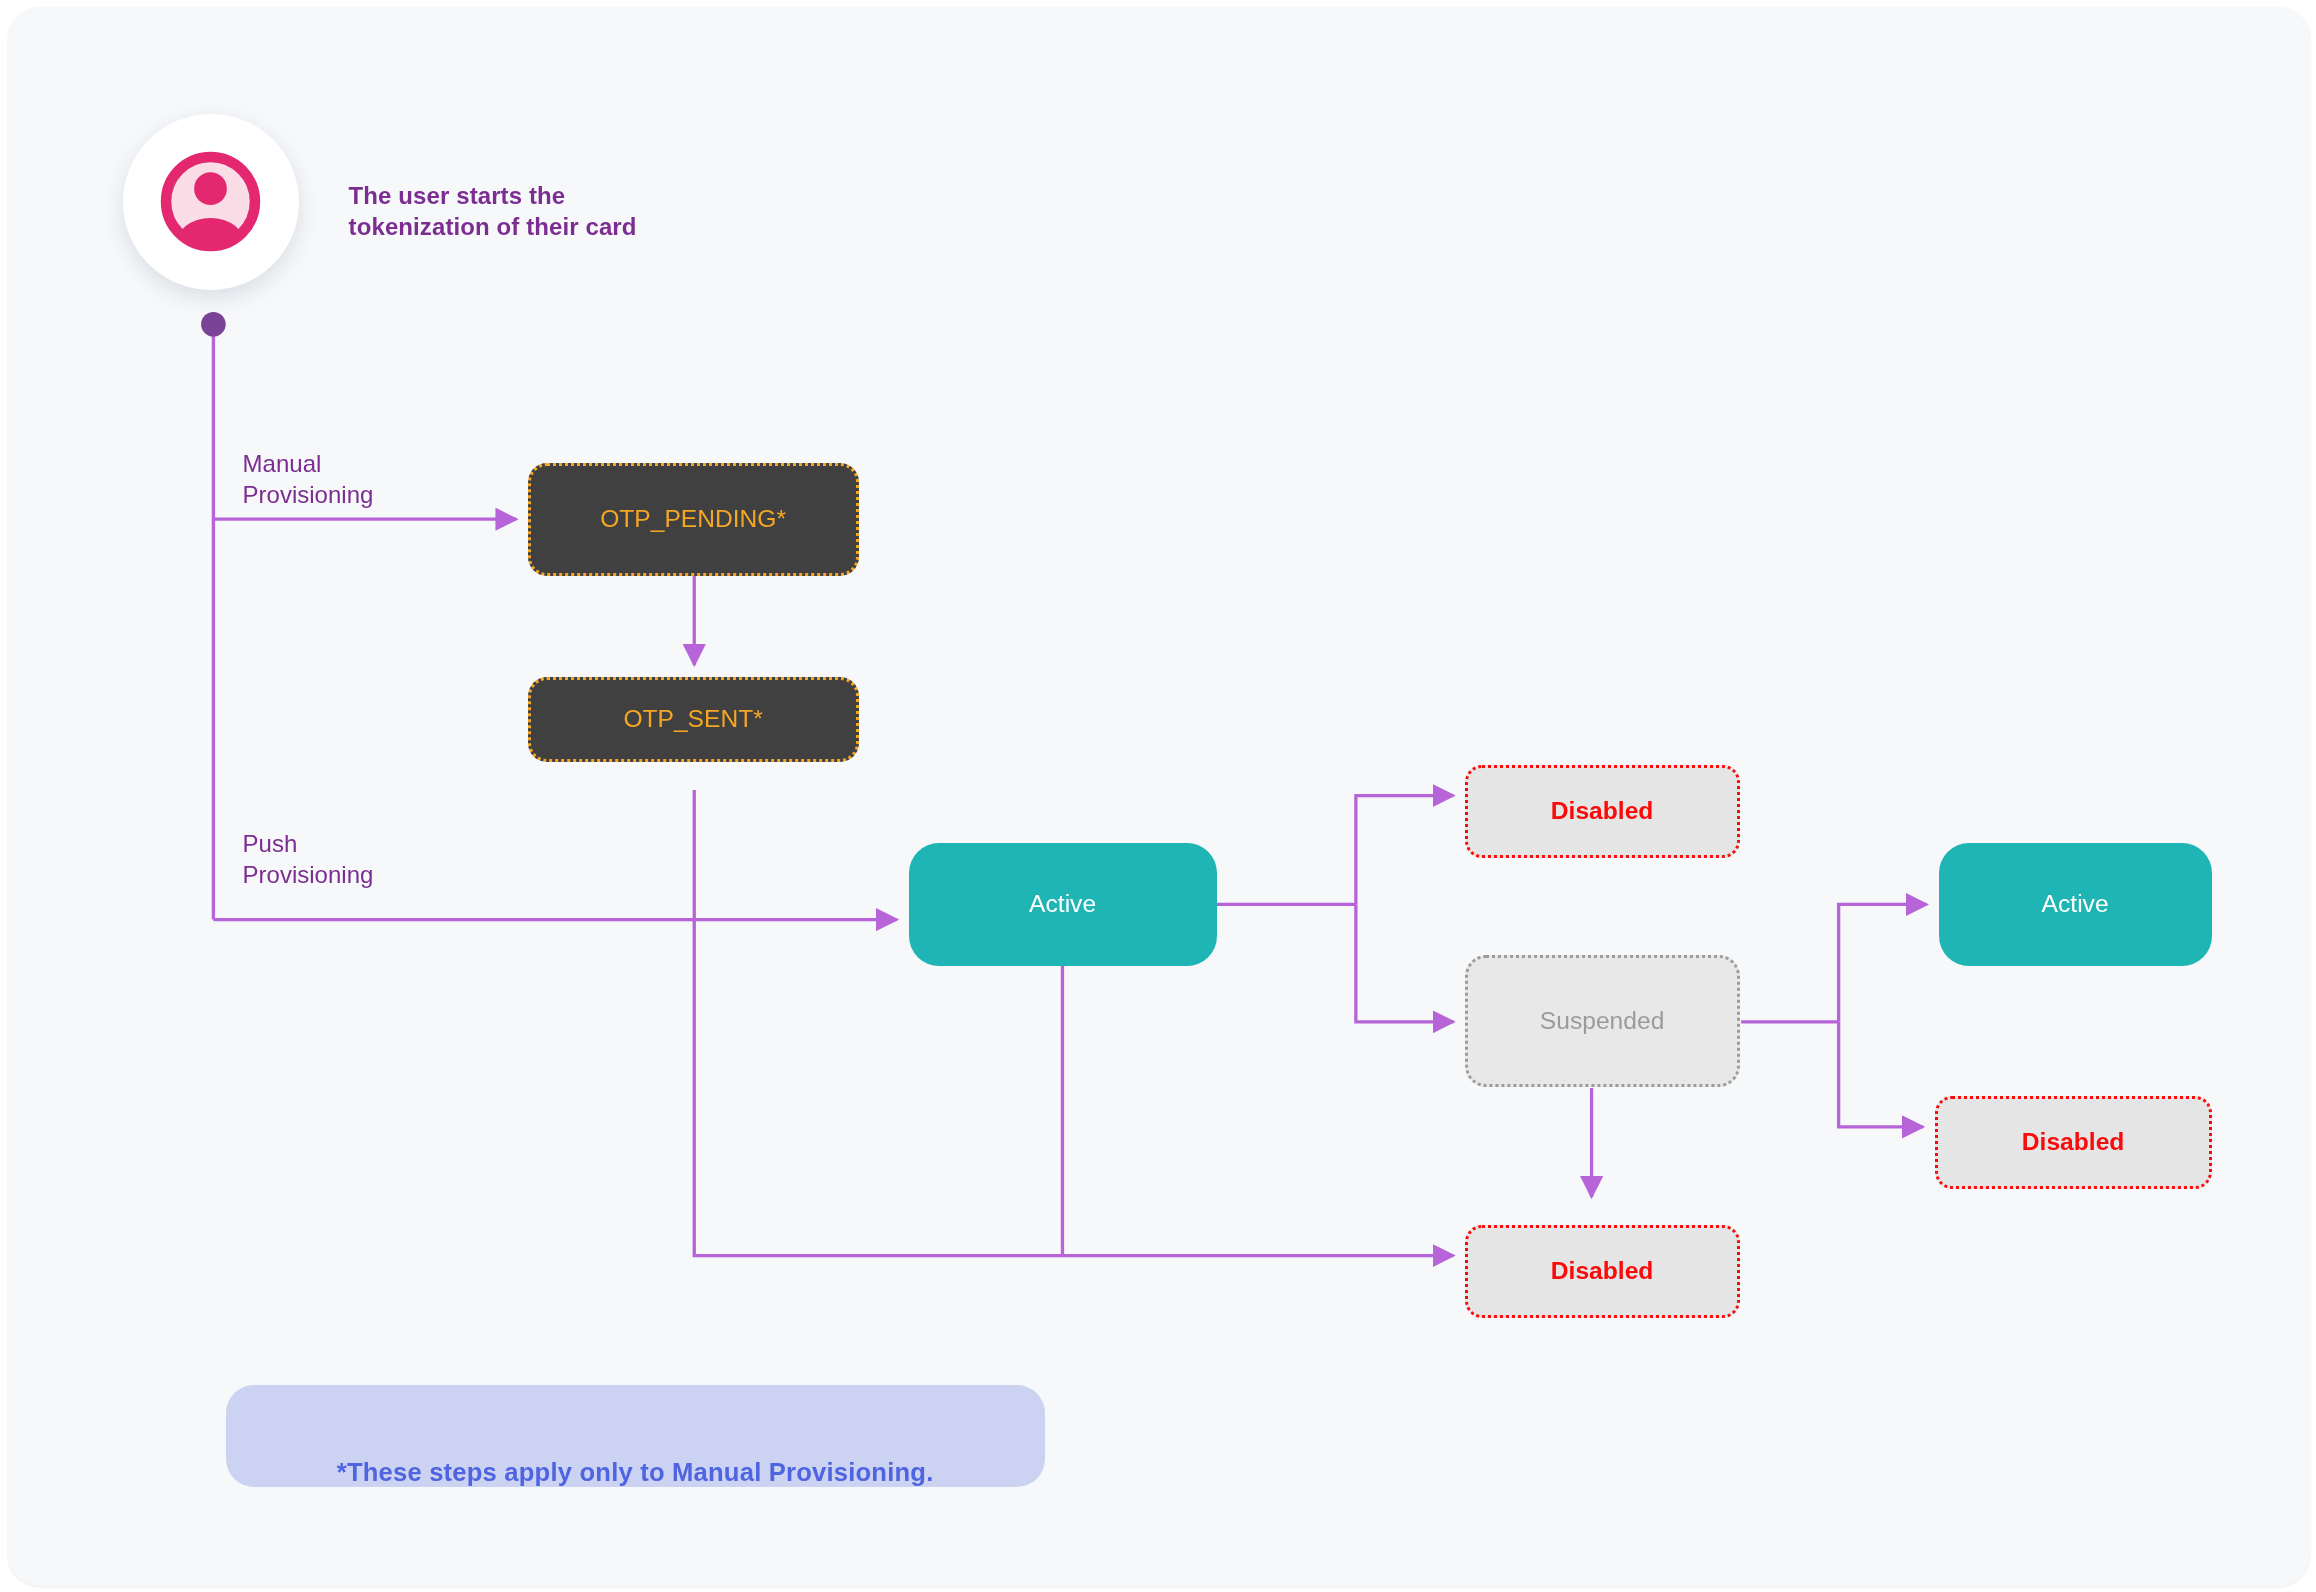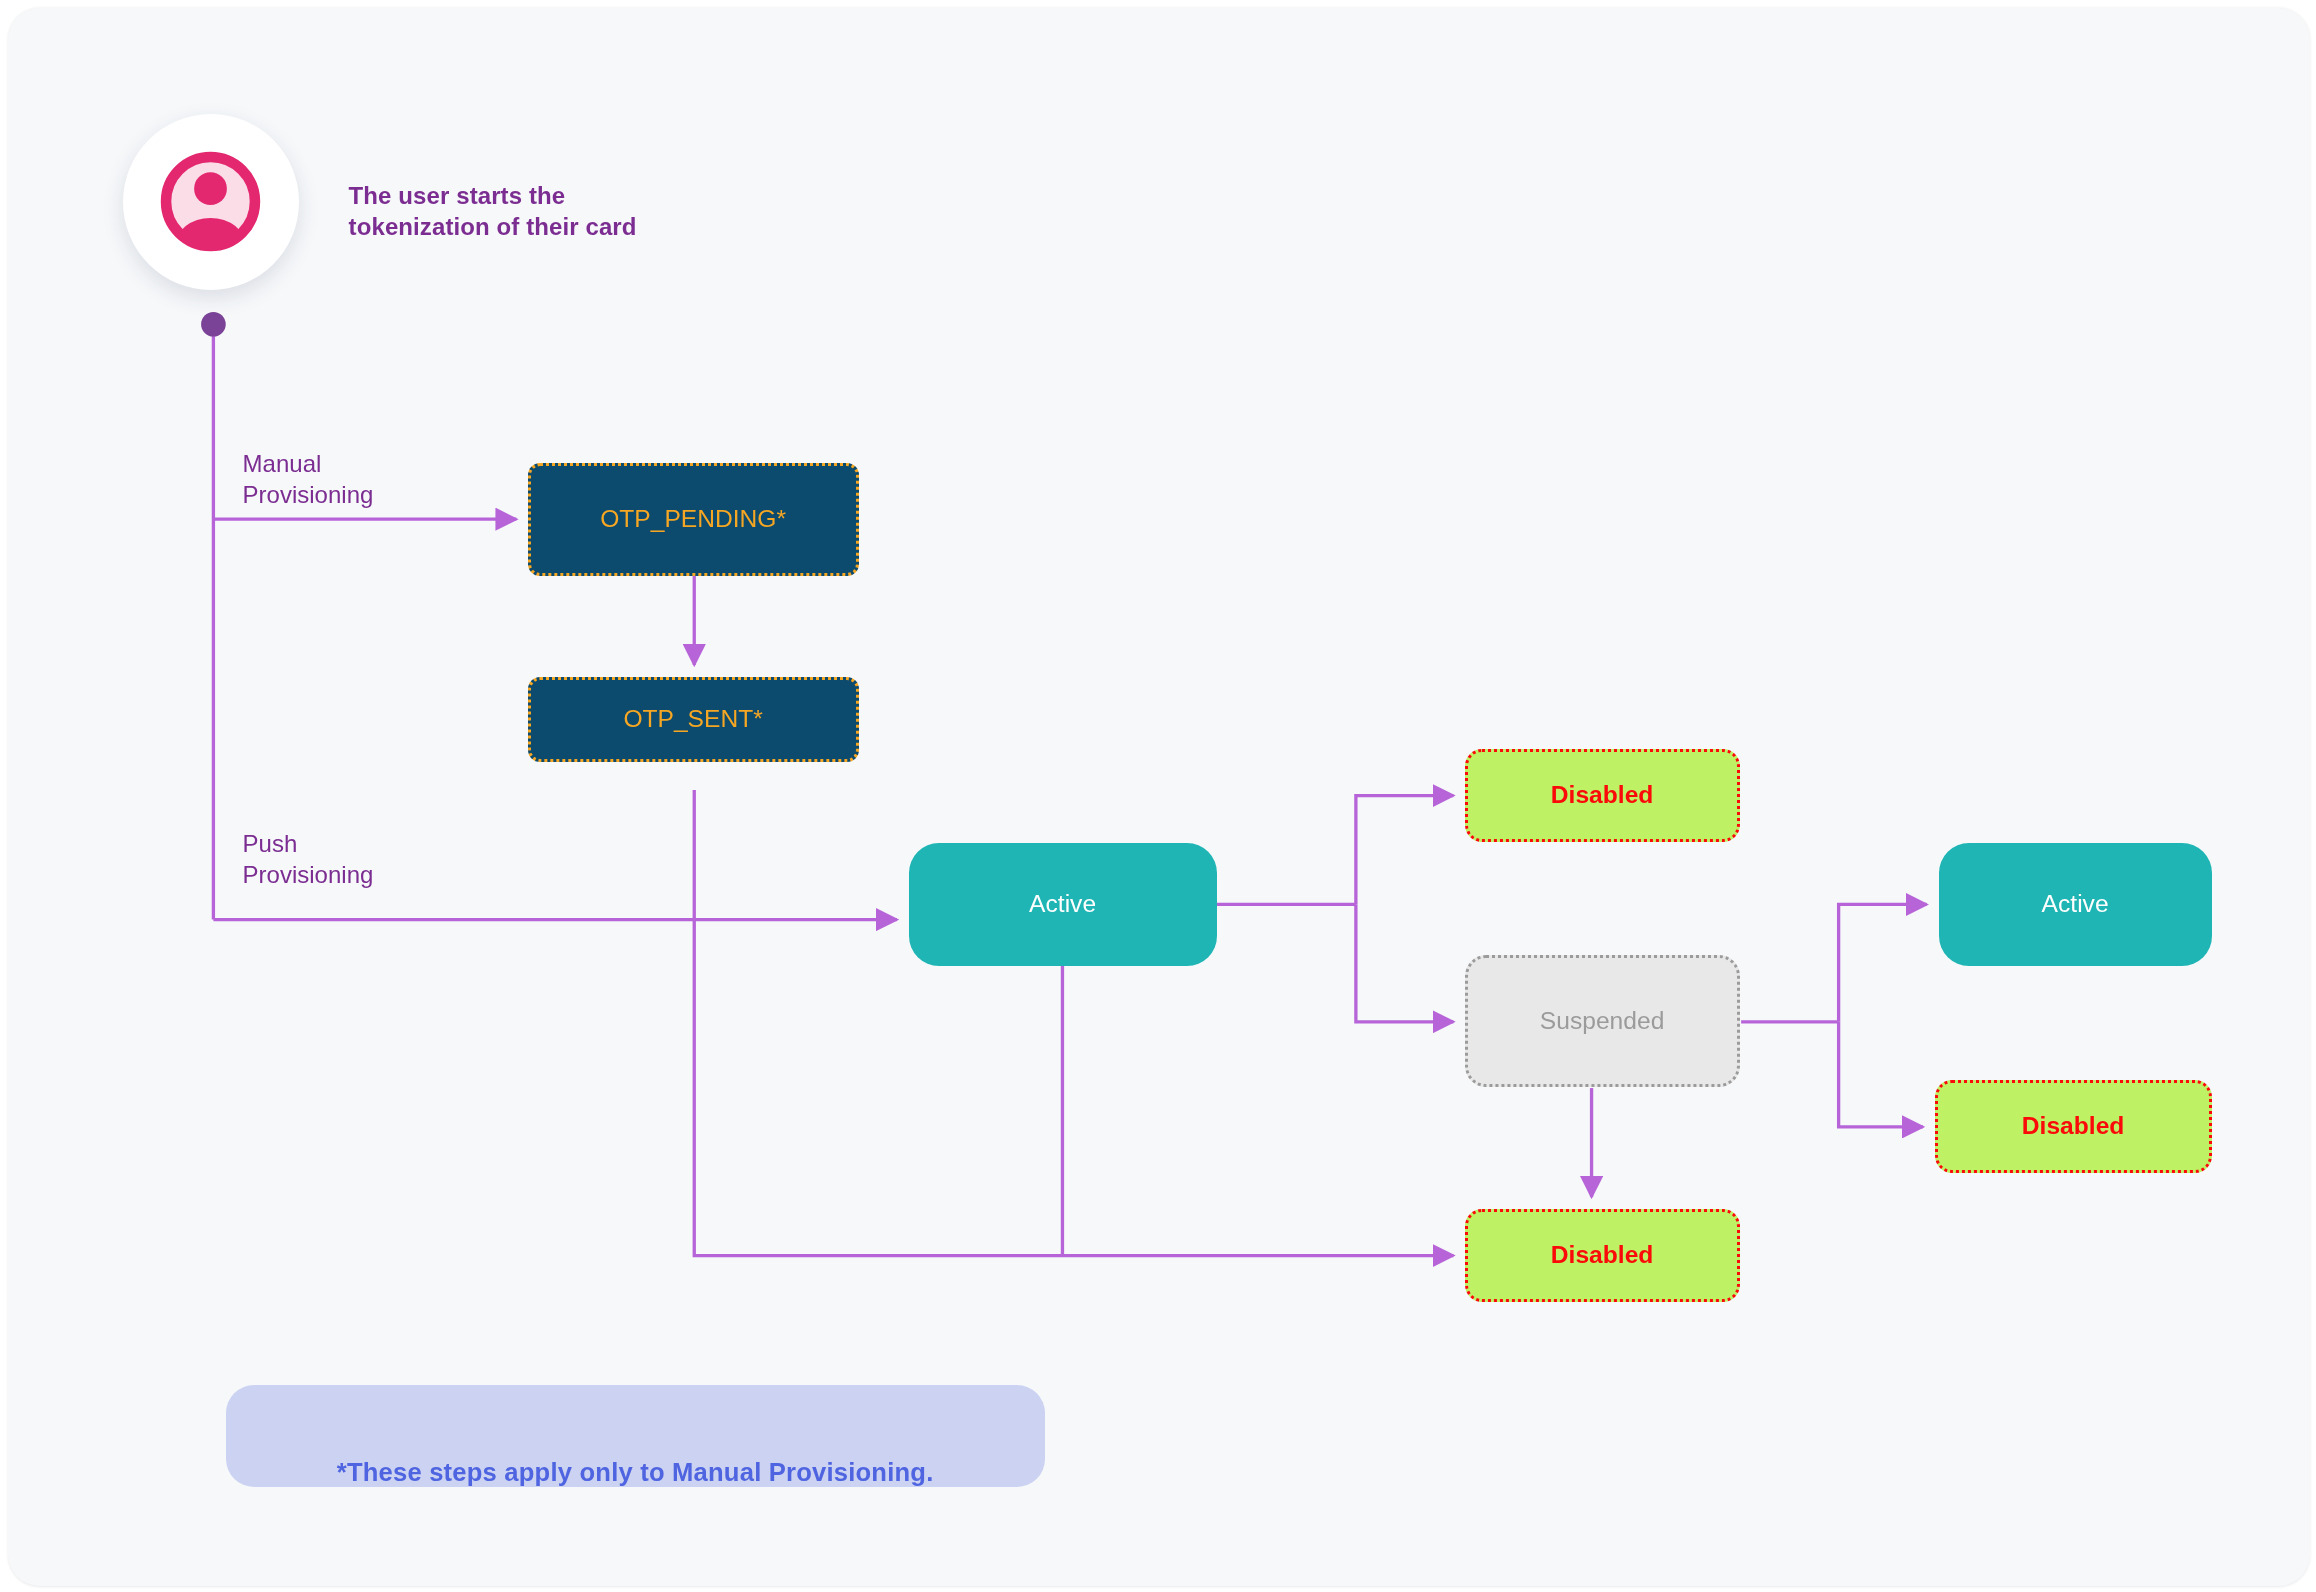--- a/index.html
+++ b/index.html
@@ -86,39 +86,40 @@
     box-sizing: border-box;
     display: flex;
     align-items: center;
     justify-content: center;
     border-radius: 15px;
     text-align: center;
     font-size: 24.6px;
   }
 
   .node.otp {
-    background: #0c4a6e;
+    background: #404040;
     border: 3.8px dotted #f5a623;
     color: #f5a623;
-    border-radius: 12px;
+    border-radius: 19px;
   }
 
   .node.active {
     background: #1fb5b5;
     border: none;
     color: #ffffff;
     border-radius: 30px;
   }
 
   .node.disabled {
-    background: #bef264;
+    background: #e5e5e5;
     border: 3.8px dotted #fb0a0a;
     color: #fb0a0a;
     font-weight: bold;
     border-radius: 17px;
+    margin-top: 16px;
   }
 
   .node.suspended {
     background: #e7e8e7;
     border: 3.8px dotted #9b9b9b;
     color: #9b9b9b;
     border-radius: 21px;
   }
 
   

